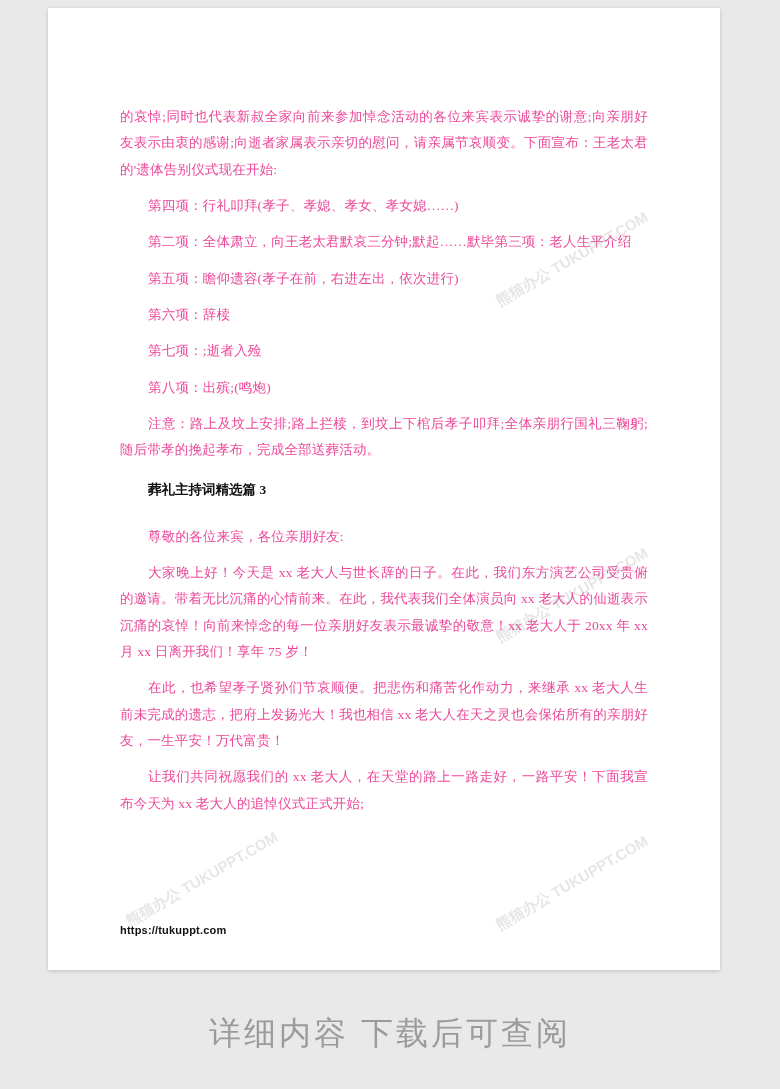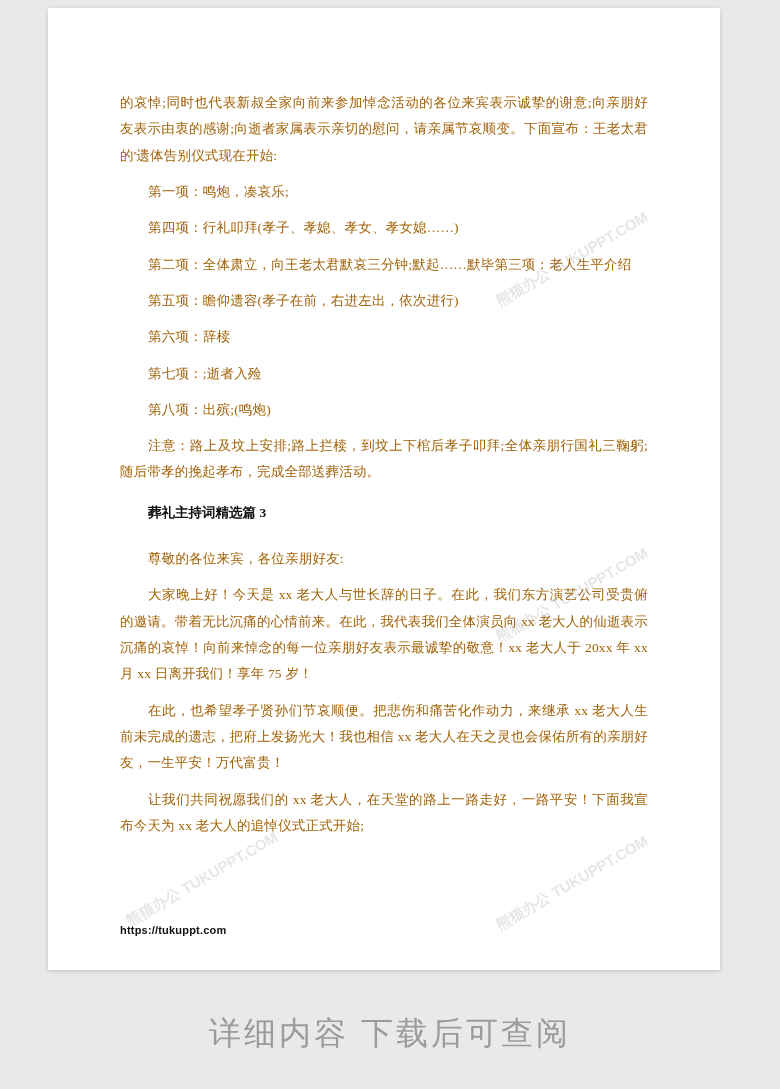--- a/index.html
+++ b/index.html
@@ -29,23 +29,23 @@
   }
   .page-inner {
     position: absolute;
     left: 72px;
     top: 78px;
     width: 528px;
   }
   .para {
     font-size: 13.5px;
     line-height: 1.95;
-    color: #a16207;
+    color: #ec4899;
     text-align: justify;
-    margin: 4px 0 4px 0;
+    margin: 18px 0 4px 0;
     letter-spacing: 0.2px;
   }
   .indent {
     text-indent: 28px;
   }
   .heading {
     font-size: 13.5px;
     line-height: 1.95;
     color: #111;
     font-weight: bold;
@@ -92,21 +92,20 @@
 </style>
 </head>
 <body>
 
 <div id="root">
 
   <div class="page">
 
     <div class="page-inner">
       <p class="para">的哀悼;同时也代表新叔全家向前来参加悼念活动的各位来宾表示诚挚的谢意;向亲朋好友表示由衷的感谢;向逝者家属表示亲切的慰问，请亲属节哀顺变。下面宣布：王老太君的'遗体告别仪式现在开始:</p>
-      <p class="para indent gap-top">第一项：鸣炮，凑哀乐;</p>
       <p class="para indent gap-top">第四项：行礼叩拜(孝子、孝媳、孝女、孝女媳……)</p>
       <p class="para indent gap-top">第二项：全体肃立，向王老太君默哀三分钟;默起……默毕第三项：老人生平介绍</p>
       <p class="para indent gap-top">第五项：瞻仰遗容(孝子在前，右进左出，依次进行)</p>
       <p class="para indent gap-top">第六项：辞椟</p>
       <p class="para indent gap-top">第七项：;逝者入殓</p>
       <p class="para indent gap-top">第八项：出殡;(鸣炮)</p>
       <p class="para indent gap-top">注意：路上及坟上安排;路上拦椟，到坟上下棺后孝子叩拜;全体亲朋行国礼三鞠躬;随后带孝的挽起孝布，完成全部送葬活动。</p>
 
       <h2 class="heading">葬礼主持词精选篇 3</h2>
 

